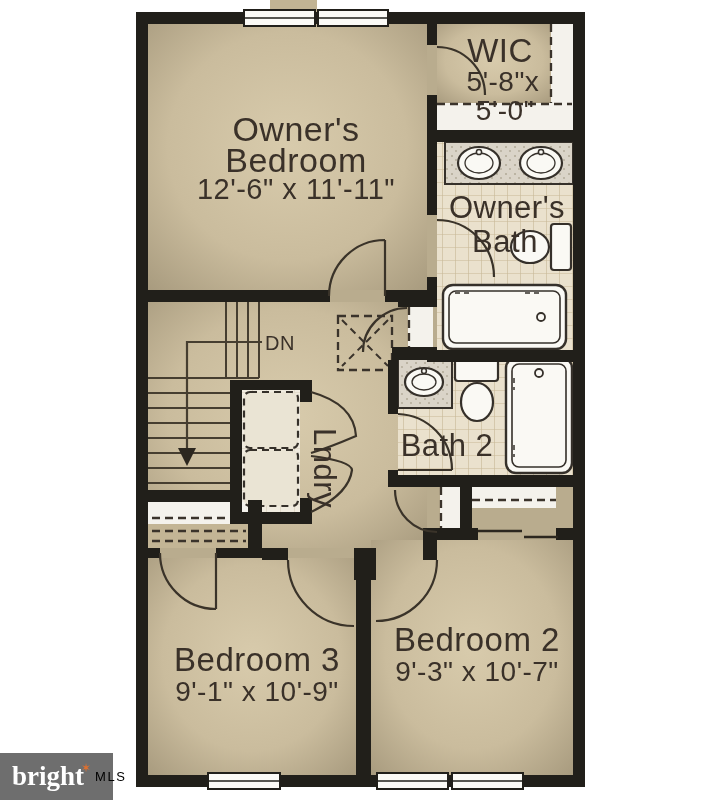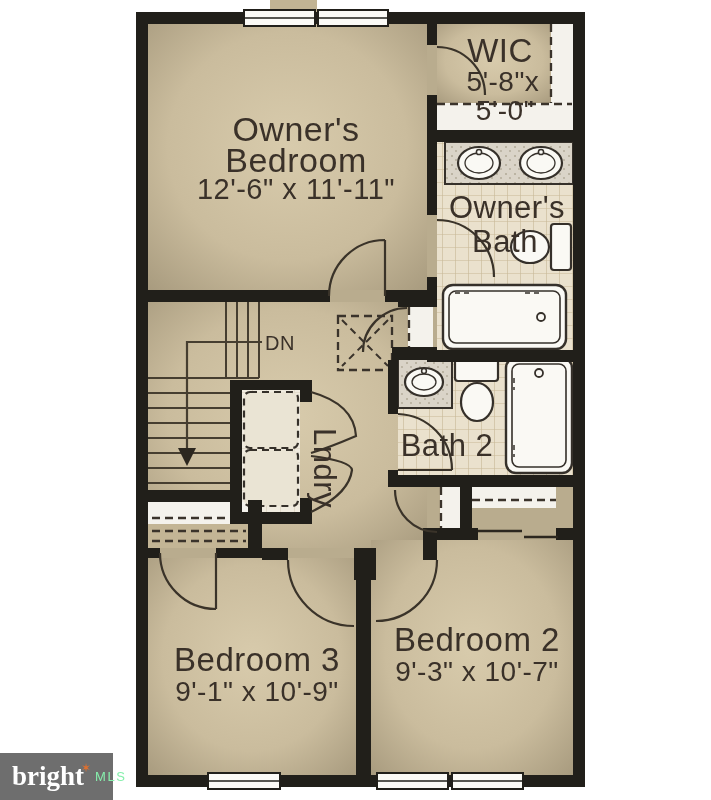--- a/index.html
+++ b/index.html
@@ -5,21 +5,21 @@
   html,body{margin:0;padding:0;background:#ffffff;}
   .stage{position:relative;width:711px;height:800px;background:#ffffff;overflow:hidden;
          font-family:"Liberation Sans", sans-serif;}
   .plan-svg{position:absolute;left:0;top:0;}
   svg text{font-family:"Liberation Sans", sans-serif;fill:#3a3129;letter-spacing:.5px;}
   .logo{position:absolute;left:0;top:753px;width:113px;height:47px;background:#6e6e6e;
         display:flex;align-items:center;padding-left:12px;box-sizing:border-box;}
   .logo .brand{font-family:"Liberation Serif", serif;font-weight:bold;color:#ffffff;
                font-size:27px;line-height:1;}
   .logo .star{color:#e2702d;font-size:12px;position:relative;top:-9px;left:-3px;}
-  .logo .mls{font-family:"Liberation Sans", sans-serif;color:#86efac;font-size:13px;
+  .logo .mls{font-family:"Liberation Sans", sans-serif;color:#000000;font-size:13px;
              letter-spacing:1.5px;margin-left:1px;}
 </style>
 </head>
 <body>
 
 <div class="stage">
 <svg class="plan-svg" width="711" height="800" viewBox="0 0 711 800">
   <defs>
     <radialGradient id="rg" cx="50%" cy="46%" r="78%">
       <stop offset="0%" stop-color="#d8cbac"></stop>

